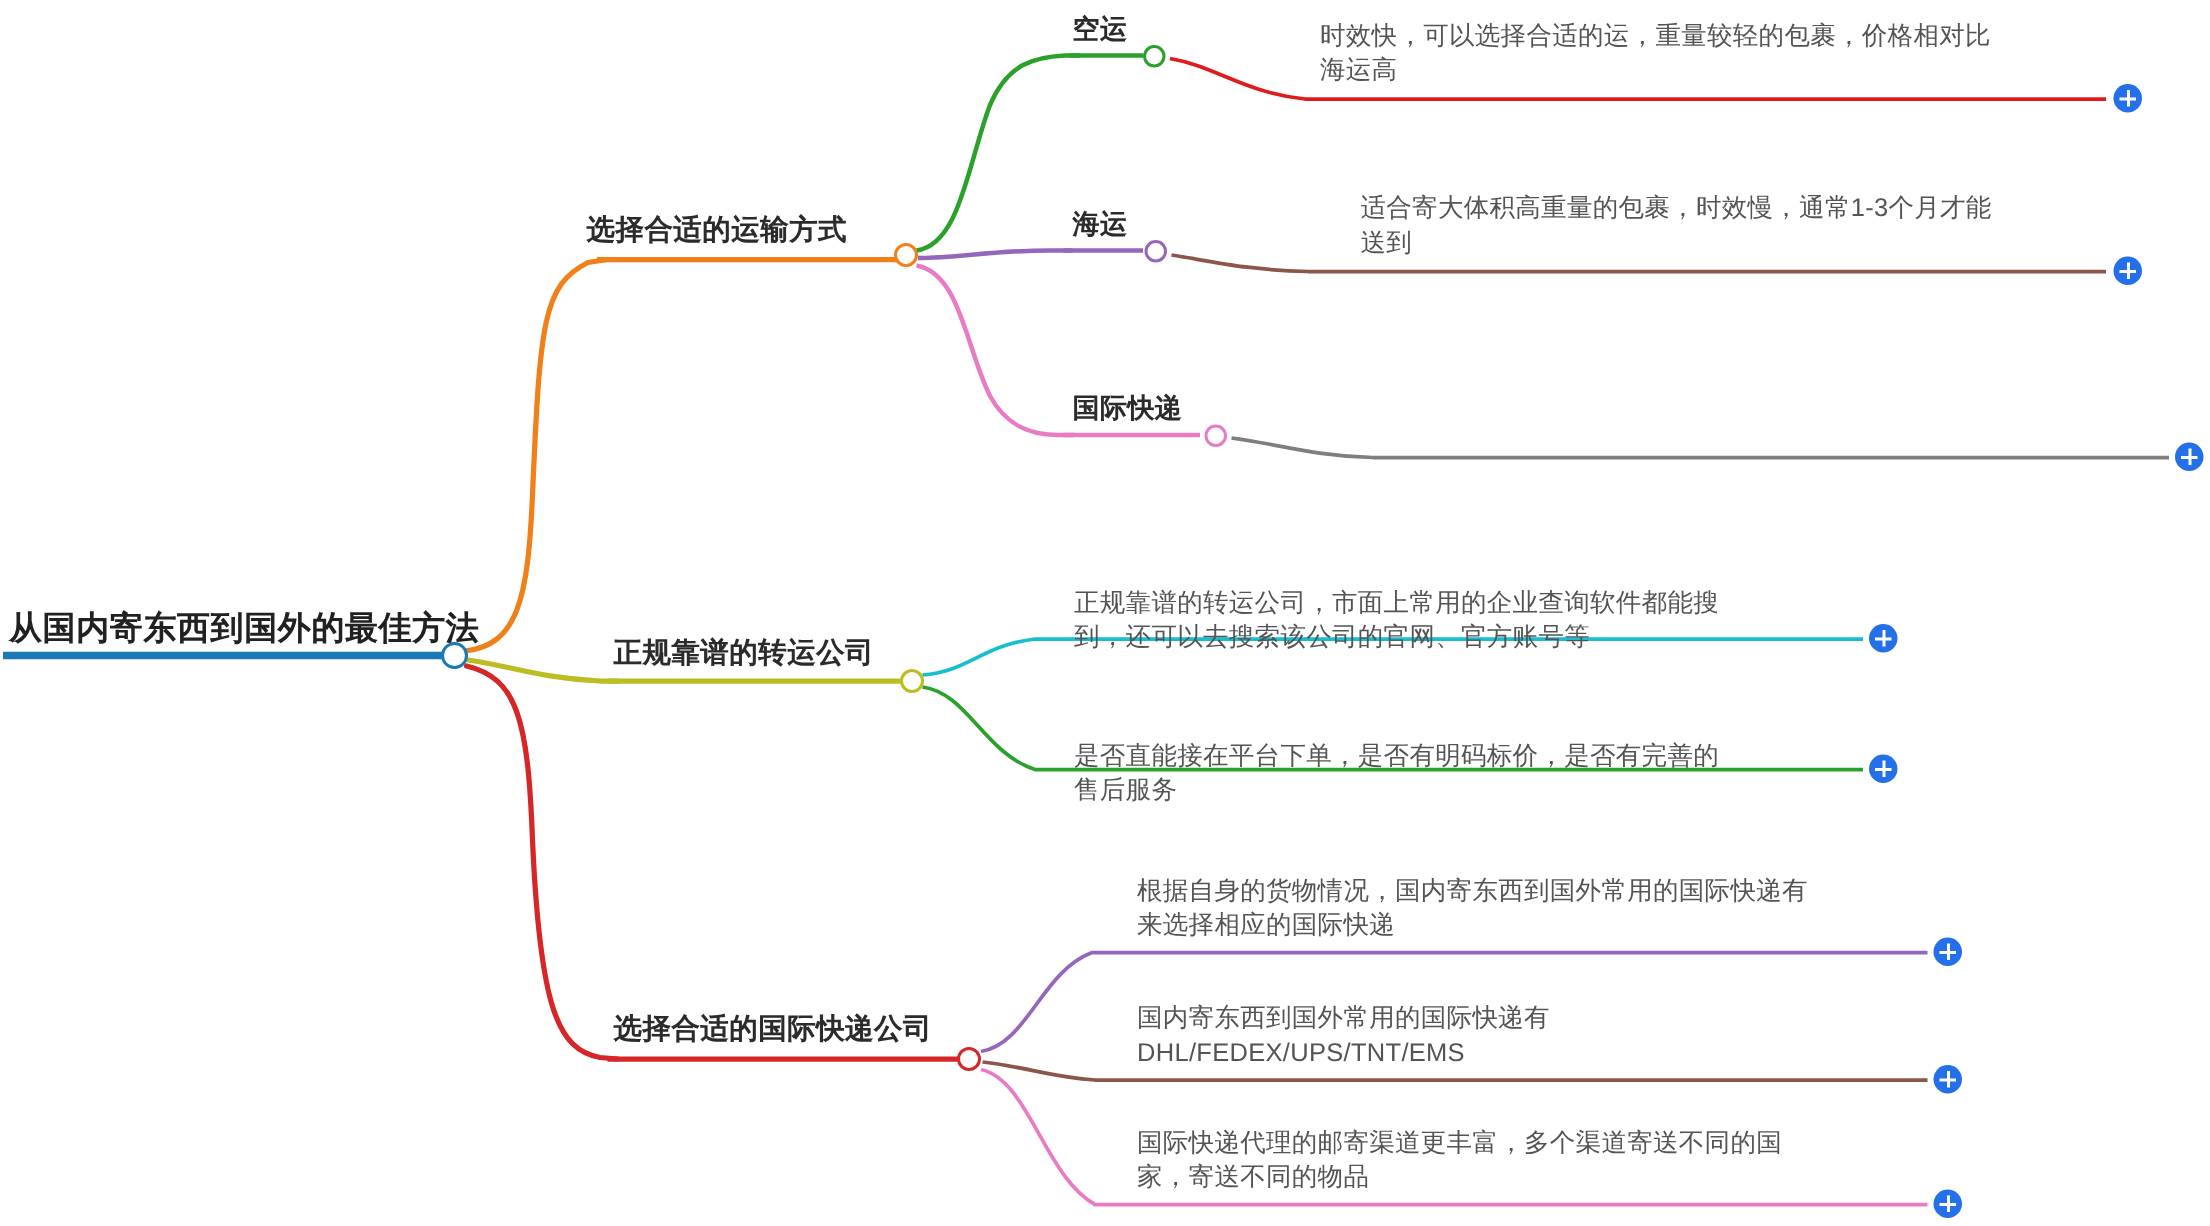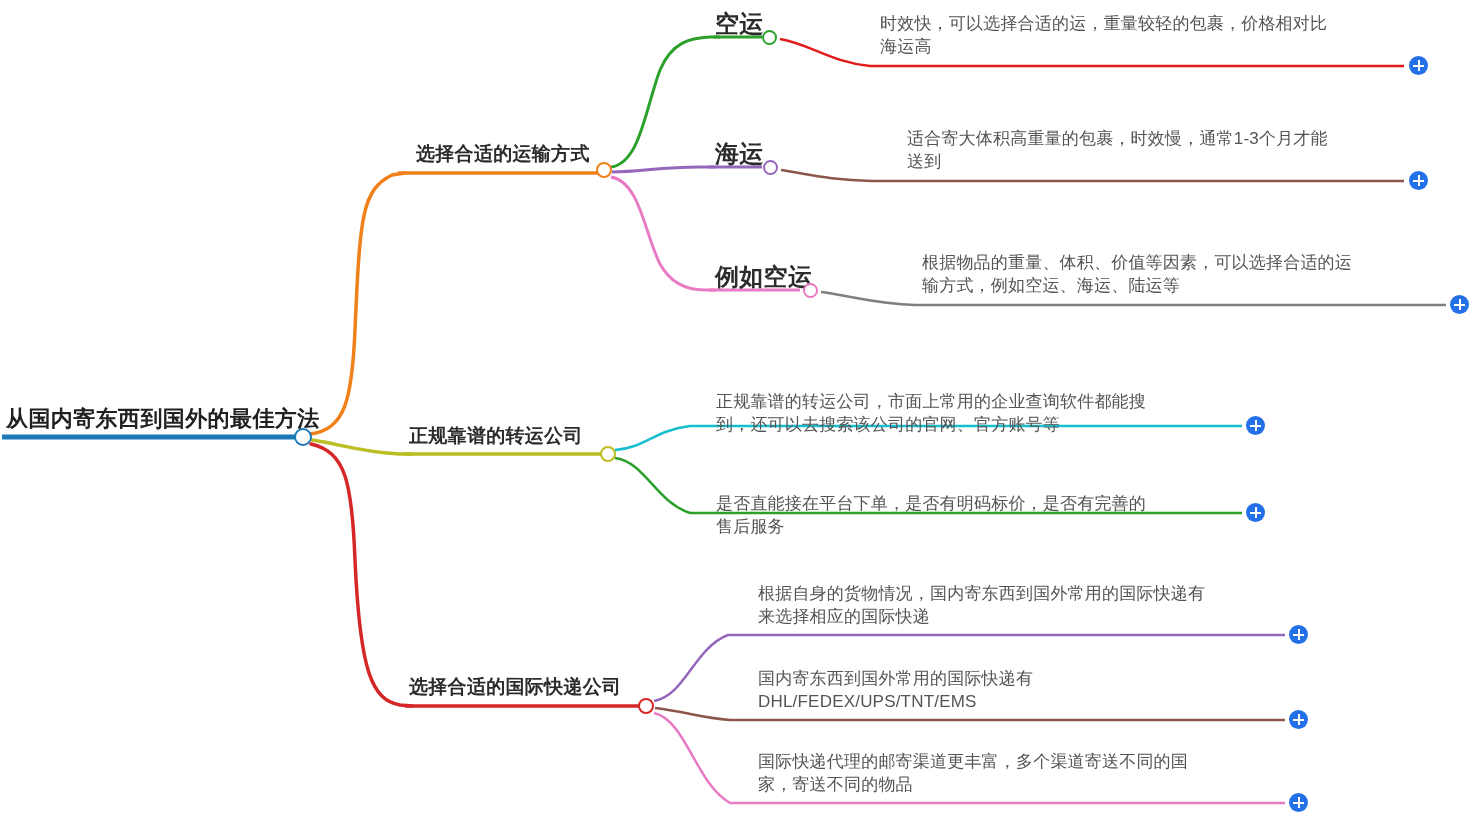--- a/index.html
+++ b/index.html
@@ -46,21 +46,21 @@
   }
   
   .lvl1 .node-text {
     font-size: 19px;
     font-weight: bold;
     color: #2b2b2b;
     letter-spacing: 0.3px;
   }
   
   .lvl2 .node-text {
-    font-size: 24px;
+    font-size: 18px;
     font-weight: bold;
     color: #2b2b2b;
     letter-spacing: 0.3px;
   }
   
   .leaf .node-text {
     font-size: 17px;
     font-weight: normal;
     color: #545454;
     letter-spacing: 0.2px;
@@ -140,21 +140,21 @@
     <path d="M 655,708 C 688,712 700,718 730,720 L 1285,720" fill="none" stroke="#8c564b" stroke-width="2.5"></path>
 
     <path d="M 654,713 C 686,720 696,784 730,803 L 1285,803" fill="none" stroke="#e87bc4" stroke-width="2.5"></path>
   </svg>
 
   <div class="node root" style="left:0px; top:400px; width:300px; height:40px;">
     <span class="node-text" style="left:6px; top:4px;">从国内寄东西到国外的最佳方法</span>
   </div>
   <div class="dot" style="left:294px; top:428px; width:18px; height:18px; border:2.5px solid #1b79b8;"></div>
 
-  <div class="node lvl1" style="left:413px; top:138px; width:200px; height:34px;">
+  <div class="node lvl1" style="left:388px; top:138px; width:200px; height:34px;font-family:Liberation Mono, monospace;">
     <span class="node-text" style="left:3px; top:3px;">选择合适的运输方式</span>
   </div>
   <div class="dot" style="left:596px; top:162px; width:16px; height:16px; border:2.5px solid #f08019;"></div>
 
   <div class="node lvl2" style="left:712px; top:4px; width:60px; height:32px;">
     <span class="node-text" style="left:3px; top:3px;">空运</span>
   </div>
   <div class="dot" style="left:762px; top:30px; width:15px; height:15px; border:2.5px solid #2ba02b;"></div>
 
   <div class="node leaf" style="left:878px; top:10px; width:520px; height:56px;">
@@ -168,28 +168,24 @@
   </div>
   <div class="dot" style="left:763px; top:160px; width:15px; height:15px; border:2.5px solid #9467bd;"></div>
 
   <div class="node leaf" style="left:878px; top:125px; width:520px; height:56px;margin-left:27px;">
     <span class="node-text" style="left:2px; top:2px;">适合寄大体积高重量的包裹，时效慢，通常1-3个月才能
 送到</span>
   </div>
   <div class="plus-btn" style="left:1409px; top:171px;"></div>
 
   <div class="node lvl2" style="left:712px; top:257px; width:95px; height:32px;">
-    <span class="node-text" style="left:3px; top:3px;">例如空运</span>
+    <span class="node-text" style="left:3px; top:3px;">国际快递</span>
   </div>
   <div class="dot" style="left:803px; top:283px; width:15px; height:15px; border:2.5px solid #e87bc4;"></div>
 
-  <div class="node leaf" style="left:920px; top:249px; width:520px; height:56px;">
-    <span class="node-text" style="left:2px; top:2px;">根据物品的重量、体积、价值等因素，可以选择合适的运
-输方式，例如空运、海运、陆运等</span>
-  </div>
   <div class="plus-btn" style="left:1450px; top:295px;"></div>
 
   <div class="node lvl1" style="left:406px; top:420px; width:200px; height:34px;">
     <span class="node-text" style="left:3px; top:3px;">正规靠谱的转运公司</span>
   </div>
   <div class="dot" style="left:600px; top:446px; width:16px; height:16px; border:2.5px solid #bcbd22;"></div>
 
   <div class="node leaf" style="left:714px; top:388px; width:530px; height:56px;">
     <span class="node-text" style="left:2px; top:2px;">正规靠谱的转运公司，市面上常用的企业查询软件都能搜
 到，还可以去搜索该公司的官网、官方账号等</span>

